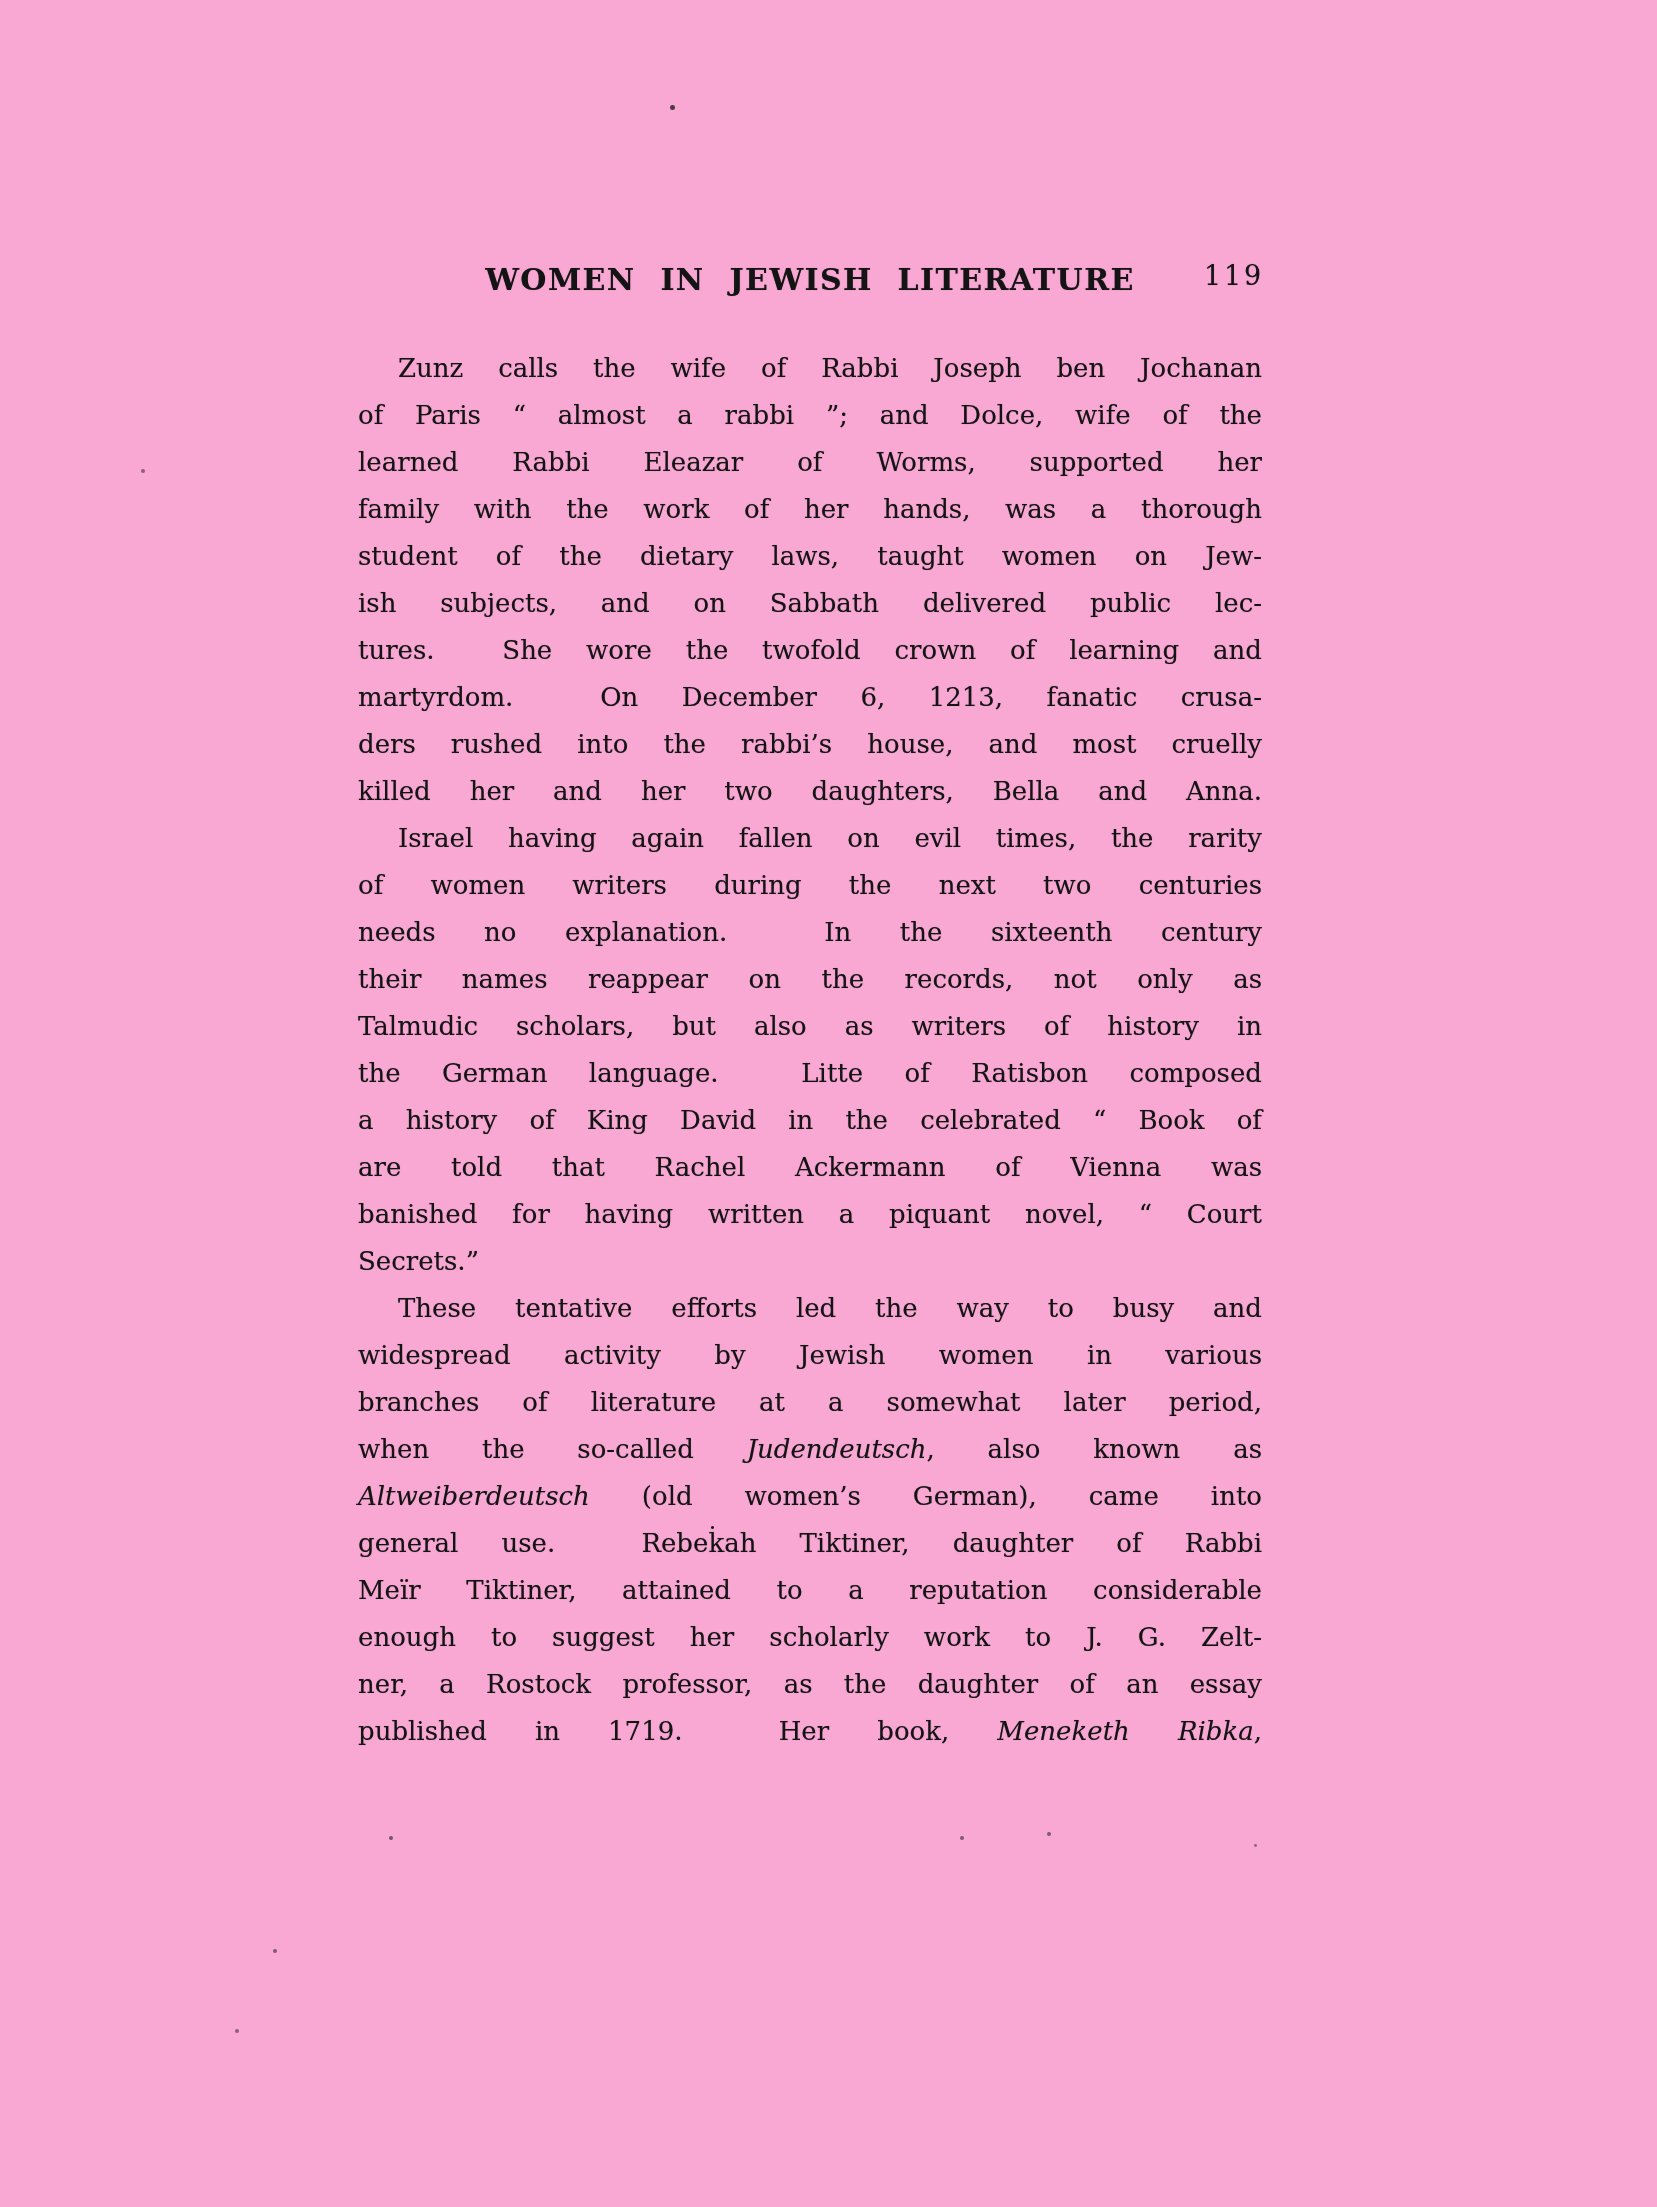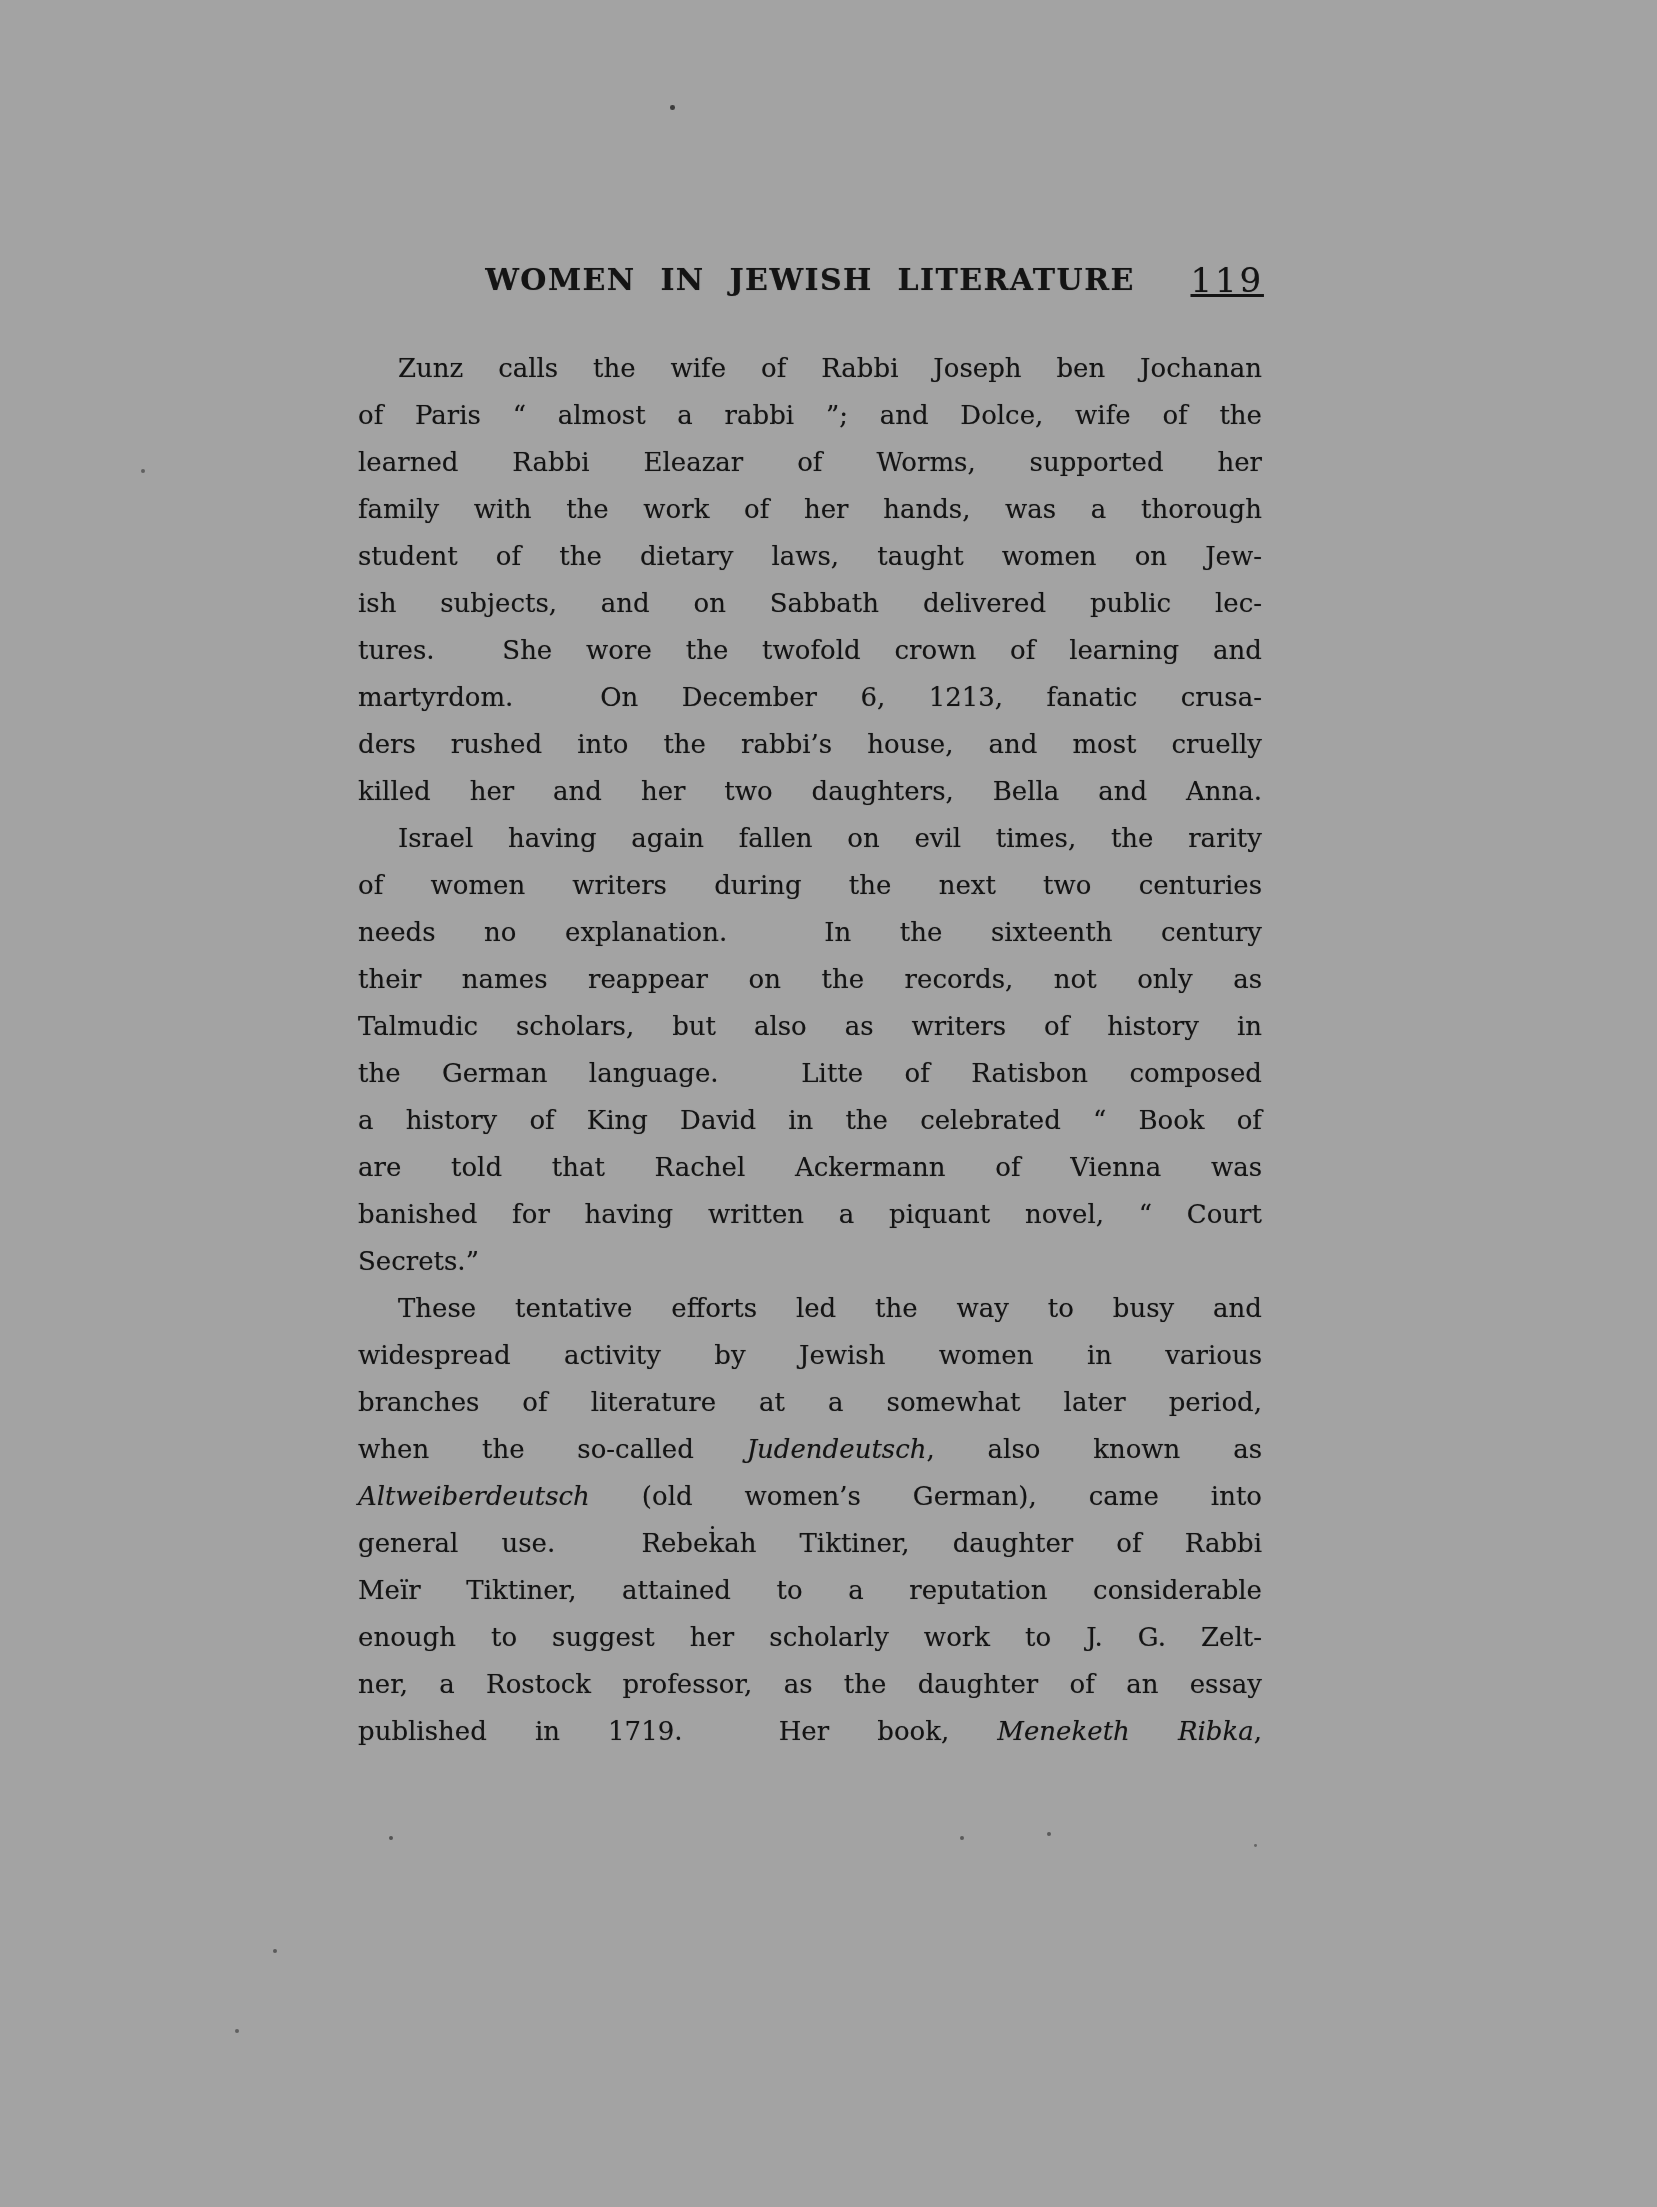--- a/index.html
+++ b/index.html
@@ -1,20 +1,20 @@
 <!DOCTYPE html>
 <html style="font-size:15px"><head>
 <meta charset="utf-8">
 <style>
   html, body { margin: 0; padding: 0; background: #ffffff; }
   .page {
     position: relative;
     width: 1657px;
     height: 2207px;
-    background: #a3a3a3;
+    background: #f9a8d4;
     font-family: "DejaVu Serif", serif;
     color: #141414;
     overflow: hidden;
   }
   .content {
     position: absolute;
     left: 358px;
     top: 262px;
     width: 904px;
   }
@@ -32,24 +32,23 @@
     font-size: 30px;
     font-weight: bold;
     letter-spacing: 1.4px;
     word-spacing: 13px;
     text-shadow: 0 0 0.9px rgba(20,20,20,0.45);
   }
   .folio {
     position: absolute;
     right: -1.9px;
     top: -1.9px;
-    font-size: 34px;
+    font-size: 27px;
     letter-spacing: 2.8px;
     text-shadow: 0 0 0.9px rgba(20,20,20,0.45);
-    text-decoration: underline;
   }
   .body-text {
     position: absolute;
     left: 0;
     top: 83px;
     width: 904px;
     font-size: 26px;
     line-height: 47px;
     text-shadow: 0 0 0.9px rgba(20,20,20,0.40);
   }

